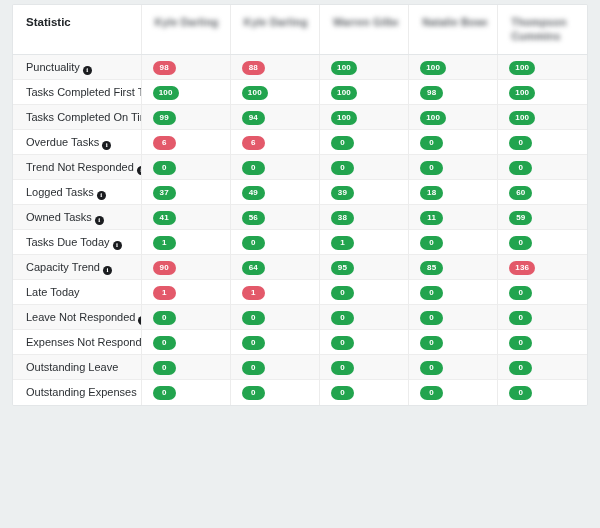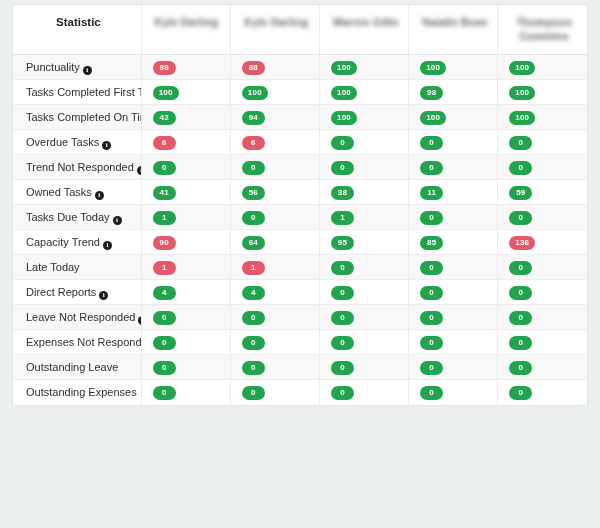--- a/index.html
+++ b/index.html
@@ -31,21 +31,21 @@
     table-layout: fixed;
     font-size: 11px;
   }
   table.stats-table col.c-stat   { width: 128px; }
   table.stats-table col.c-person { width: 89px; }
 
   thead th {
     background: #ffffff;
     border-bottom: 1px solid #e3e6e8;
     border-right: 1px solid #ececec;
-    text-align: center;
+    text-align: left;
     vertical-align: top;
     padding: 11px 10px 11px 13px;
     height: 38px;
     box-sizing: border-box;
     font-weight: bold;
     color: #212529;
     font-size: 11.5px;
   }
   thead th:last-child { border-right: none; }
 
@@ -166,41 +166,49 @@
         <tr>
           <td class="stat-label"><span>Tasks Completed First Time</span></td>
           <td class="value-cell"><span class="badge good">100</span></td>
           <td class="value-cell"><span class="badge good">100</span></td>
           <td class="value-cell"><span class="badge good">100</span></td>
           <td class="value-cell"><span class="badge good">98</span></td>
           <td class="value-cell"><span class="badge good">100</span></td>
         </tr>
         <tr>
           <td class="stat-label"><span>Tasks Completed On Time</span></td>
-          <td class="value-cell"><span class="badge good">42</span></td>
+          <td class="value-cell"><span class="badge good">99</span></td>
           <td class="value-cell"><span class="badge good">94</span></td>
           <td class="value-cell"><span class="badge good">100</span></td>
           <td class="value-cell"><span class="badge good">100</span></td>
           <td class="value-cell"><span class="badge good">100</span></td>
         </tr>
         <tr>
           <td class="stat-label"><span>Overdue Tasks</span><span class="info-icon">i</span></td>
           <td class="value-cell"><span class="badge bad">6</span></td>
           <td class="value-cell"><span class="badge bad">6</span></td>
           <td class="value-cell"><span class="badge good">0</span></td>
           <td class="value-cell"><span class="badge good">0</span></td>
           <td class="value-cell"><span class="badge good">0</span></td>
         </tr>
         <tr>
           <td class="stat-label"><span>Trend Not Responded</span><span class="info-icon">i</span></td>
           <td class="value-cell"><span class="badge good">0</span></td>
           <td class="value-cell"><span class="badge good">0</span></td>
           <td class="value-cell"><span class="badge good">0</span></td>
           <td class="value-cell"><span class="badge good">0</span></td>
           <td class="value-cell"><span class="badge good">0</span></td>
+        </tr>
+        <tr>
+          <td class="stat-label"><span>Logged Tasks</span><span class="info-icon">i</span></td>
+          <td class="value-cell"><span class="badge good">37</span></td>
+          <td class="value-cell"><span class="badge good">49</span></td>
+          <td class="value-cell"><span class="badge good">39</span></td>
+          <td class="value-cell"><span class="badge good">18</span></td>
+          <td class="value-cell"><span class="badge good">60</span></td>
         </tr>
         <tr>
           <td class="stat-label"><span>Owned Tasks</span><span class="info-icon">i</span></td>
           <td class="value-cell"><span class="badge good">41</span></td>
           <td class="value-cell"><span class="badge good">56</span></td>
           <td class="value-cell"><span class="badge good">38</span></td>
           <td class="value-cell"><span class="badge good">11</span></td>
           <td class="value-cell"><span class="badge good">59</span></td>
         </tr>
         <tr>
@@ -221,28 +229,20 @@
         </tr>
         <tr>
           <td class="stat-label"><span>Late Today</span></td>
           <td class="value-cell"><span class="badge bad">1</span></td>
           <td class="value-cell"><span class="badge bad">1</span></td>
           <td class="value-cell"><span class="badge good">0</span></td>
           <td class="value-cell"><span class="badge good">0</span></td>
           <td class="value-cell"><span class="badge good">0</span></td>
         </tr>
         <tr>
-          <td class="stat-label"><span>Direct Reports</span><span class="info-icon">i</span></td>
-          <td class="value-cell"><span class="badge good">4</span></td>
-          <td class="value-cell"><span class="badge good">4</span></td>
-          <td class="value-cell"><span class="badge good">0</span></td>
-          <td class="value-cell"><span class="badge good">0</span></td>
-          <td class="value-cell"><span class="badge good">0</span></td>
-        </tr>
-        <tr>
           <td class="stat-label"><span>Leave Not Responded</span><span class="info-icon">i</span></td>
           <td class="value-cell"><span class="badge good">0</span></td>
           <td class="value-cell"><span class="badge good">0</span></td>
           <td class="value-cell"><span class="badge good">0</span></td>
           <td class="value-cell"><span class="badge good">0</span></td>
           <td class="value-cell"><span class="badge good">0</span></td>
         </tr>
         <tr>
           <td class="stat-label"><span>Expenses Not Responded</span></td>
           <td class="value-cell"><span class="badge good">0</span></td>

